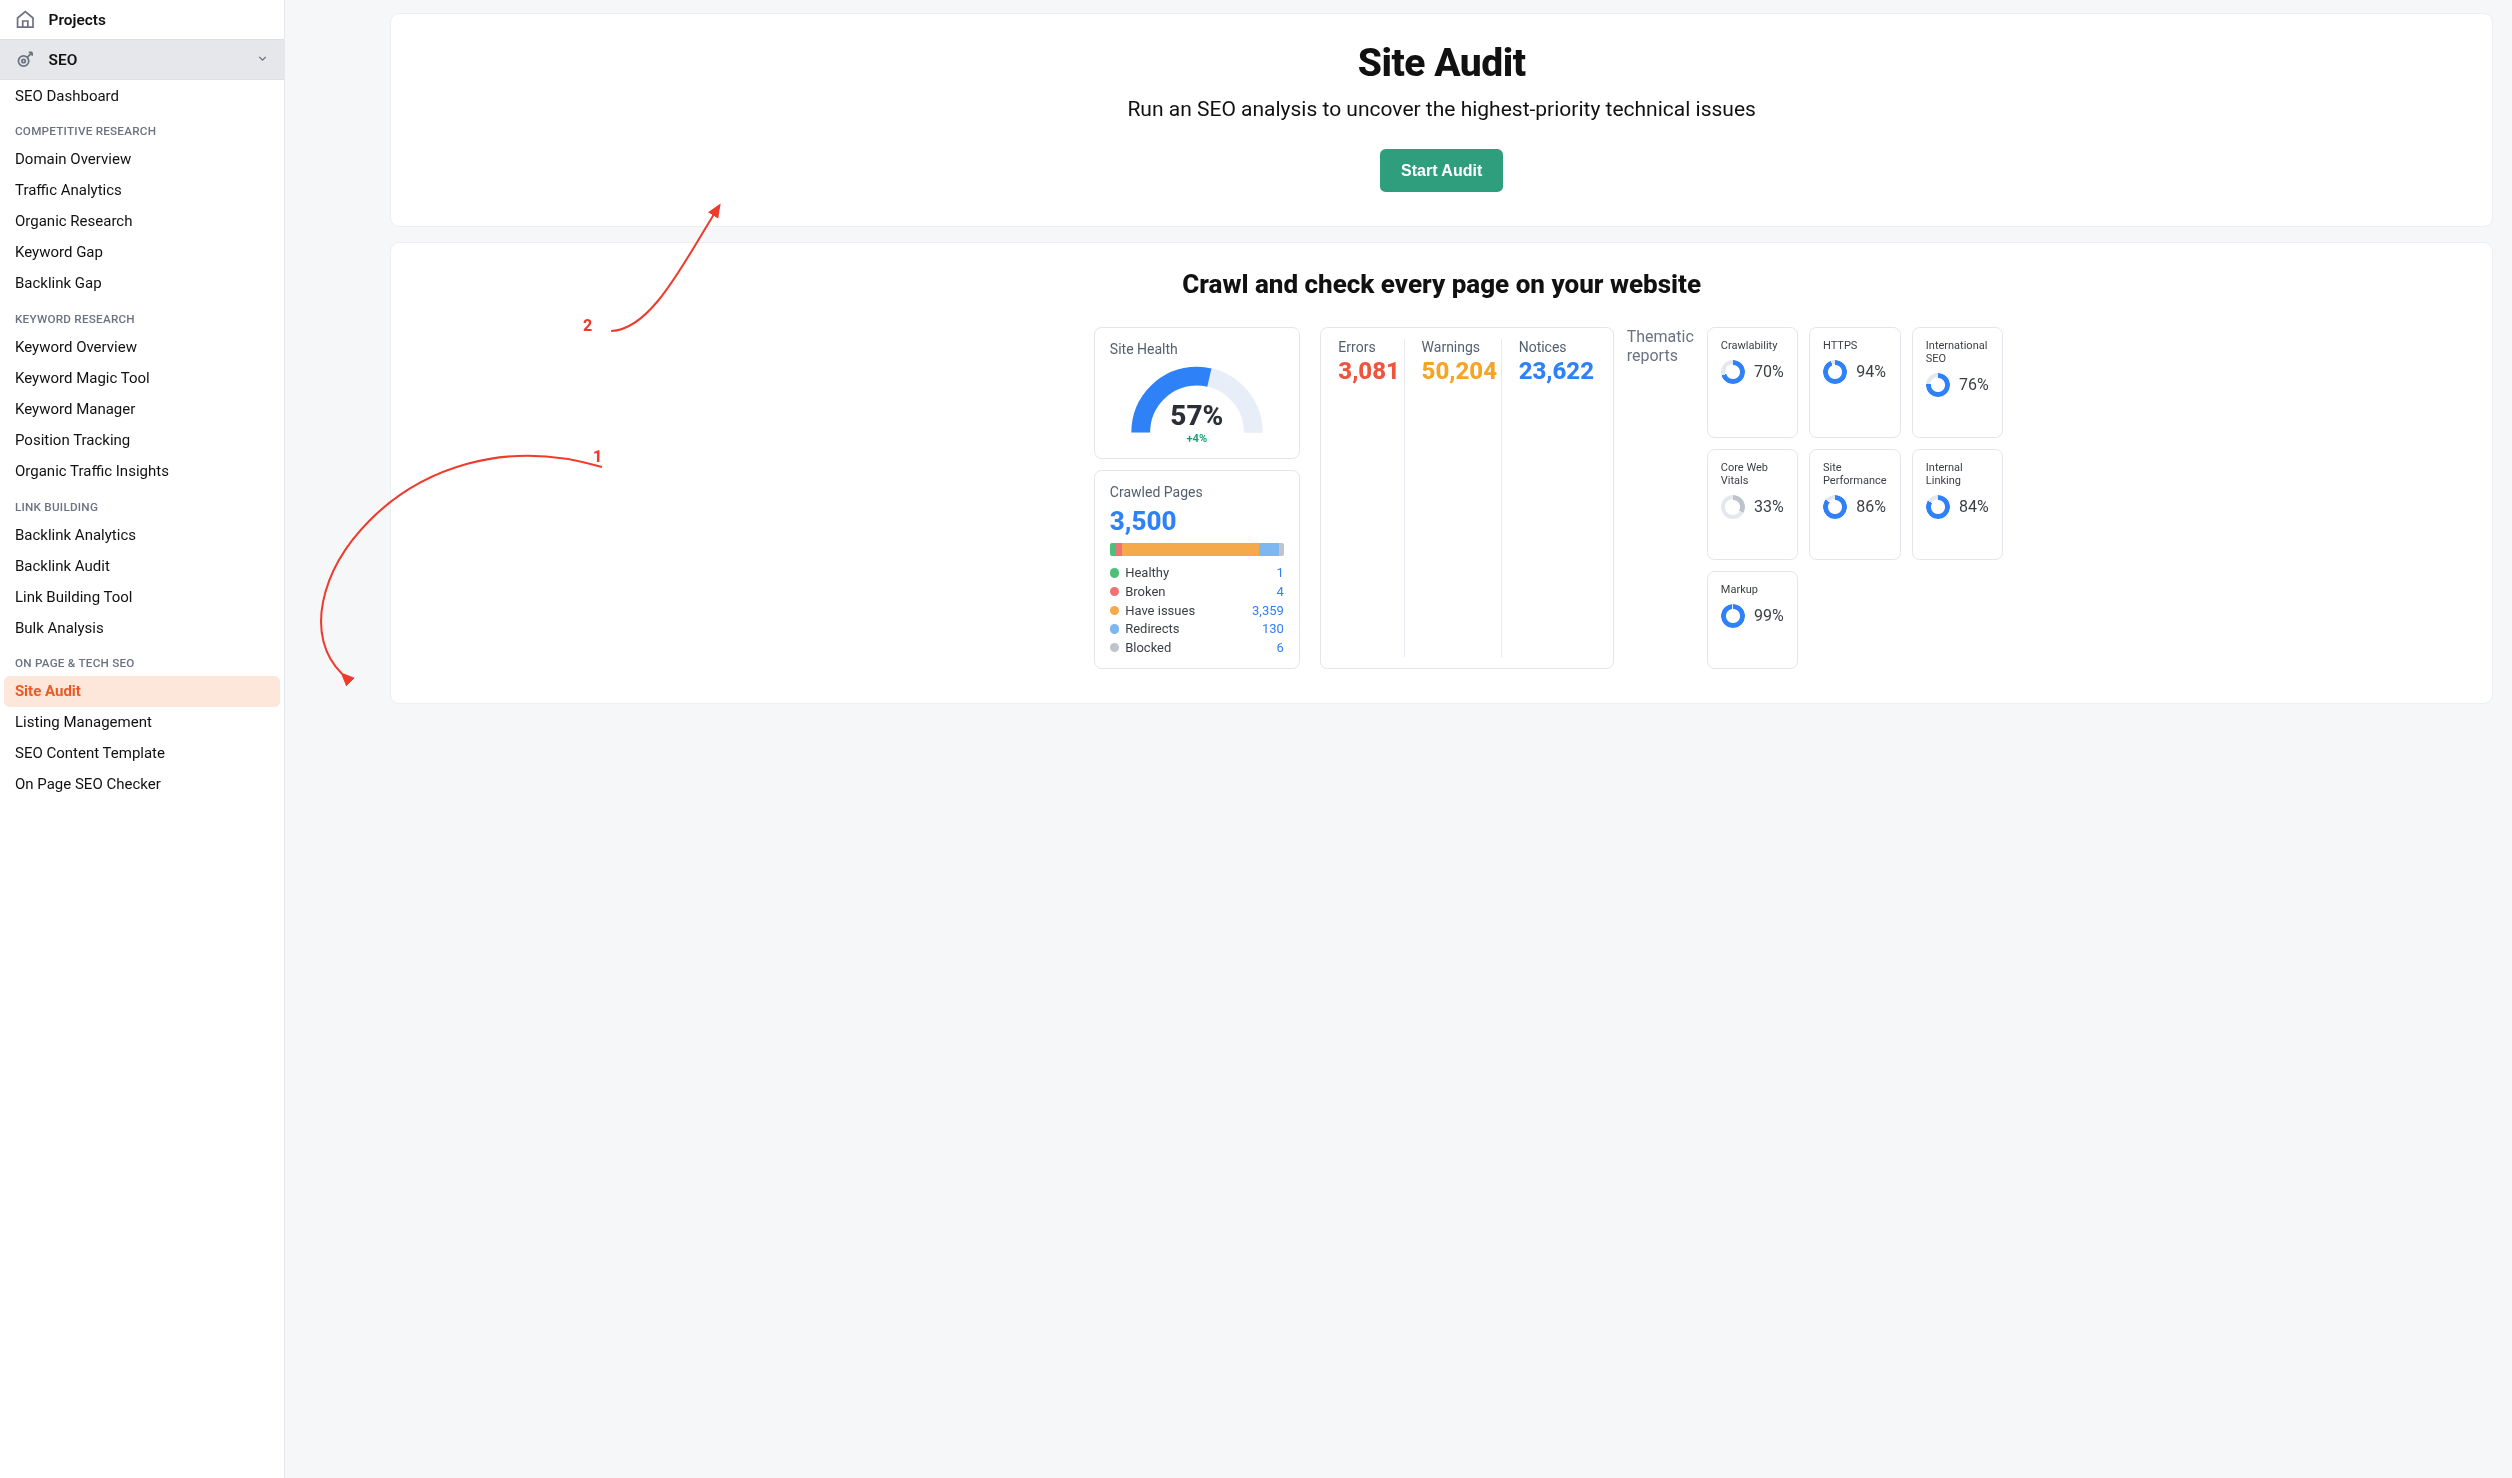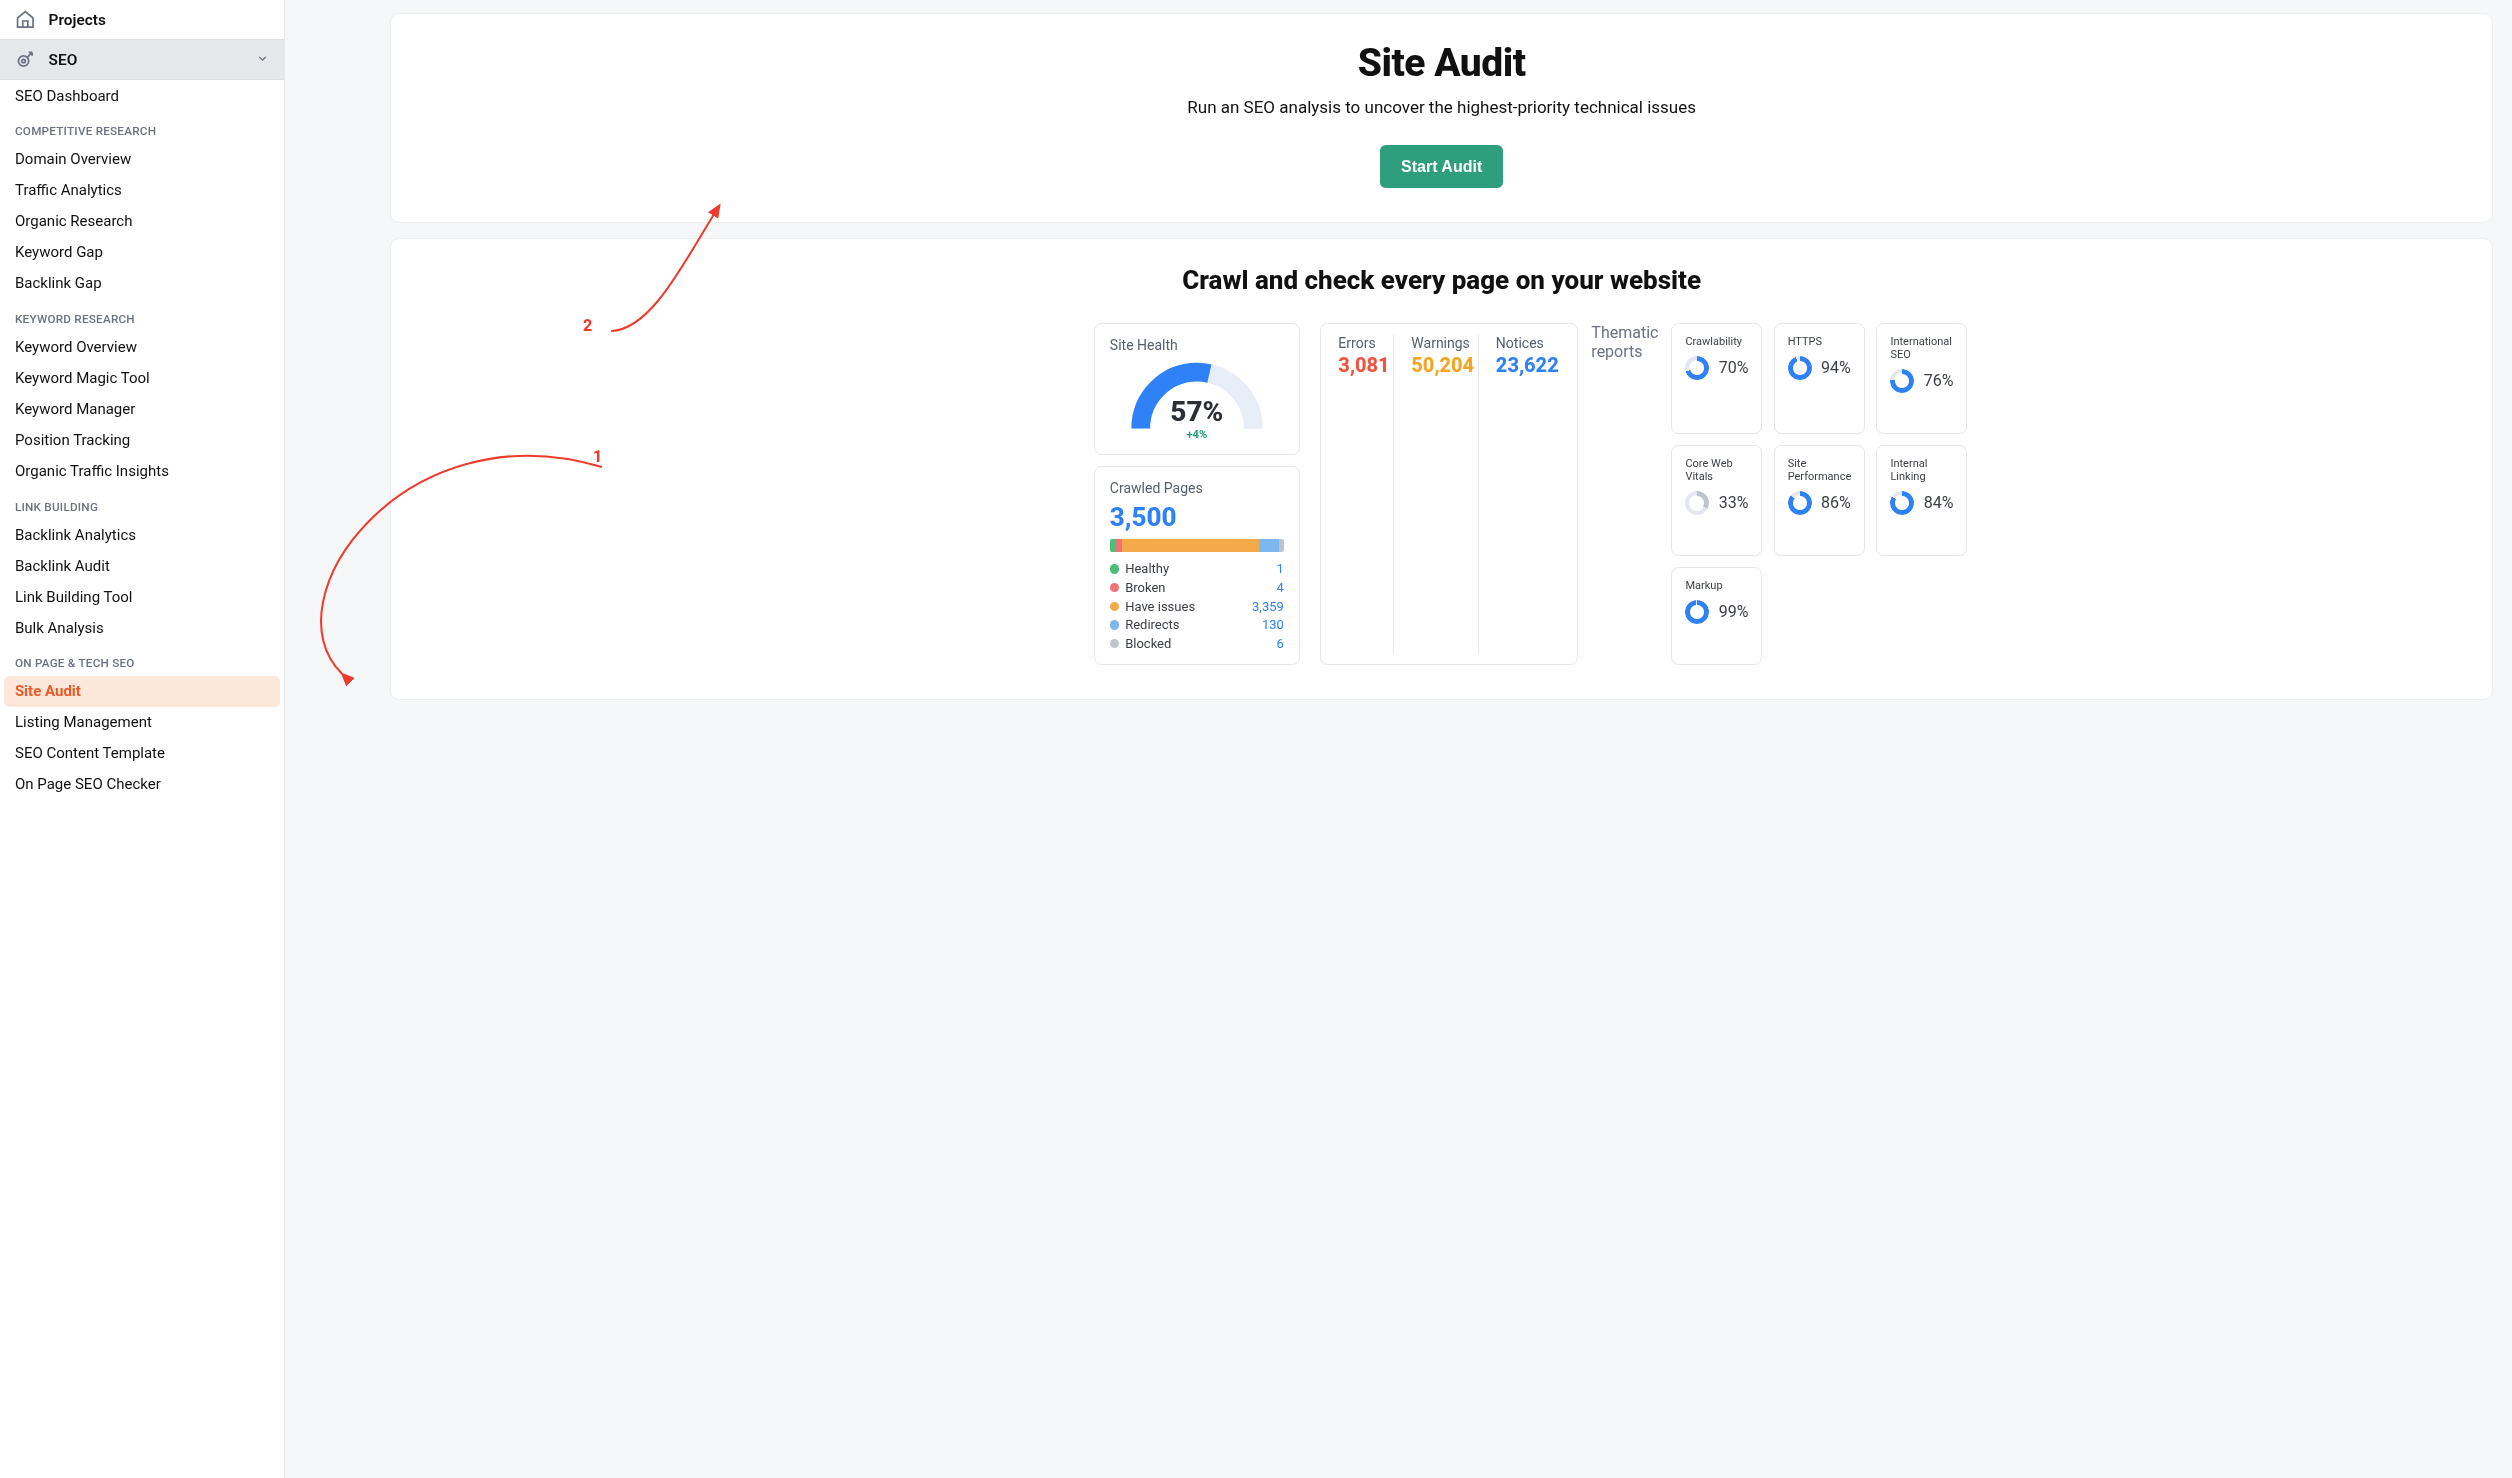--- a/index.html
+++ b/index.html
@@ -89,21 +89,21 @@
   }
   .panel.center { text-align: center; }
 
   .title {
     font-size: 39px;
     font-weight: 800;
     letter-spacing: -0.5px;
     margin-bottom: 11.2px;
   }
   .subtitle {
-    font-size: 17px;
+    font-size: 21px;
     color: #111;
     margin-bottom: 28px;
   }
   .search-row {
     display: flex;
     justify-content: center;
     gap: 13px;
   }
   .domain-input {
     width: 607px;
@@ -243,21 +243,21 @@
   .trio .cell + .cell {
     border-left: 0.9px solid #e7e9ee;
   }
   .trio .cell:first-child { padding-left: 1.9px; }
   .cell-label {
     font-size: 14px;
     color: #55606e;
     margin-bottom: 1.9px;
   }
   .cell-val {
-    font-size: 20px;
+    font-size: 24px;
     font-weight: 800;
   }
   .c-red { color: #f0543f; }
   .c-orange { color: #f5a524; }
   .c-blue { color: #2f81f7; }
 
   .thematic-title {
     font-size: 16px;
     color: #6b7280;
   }

